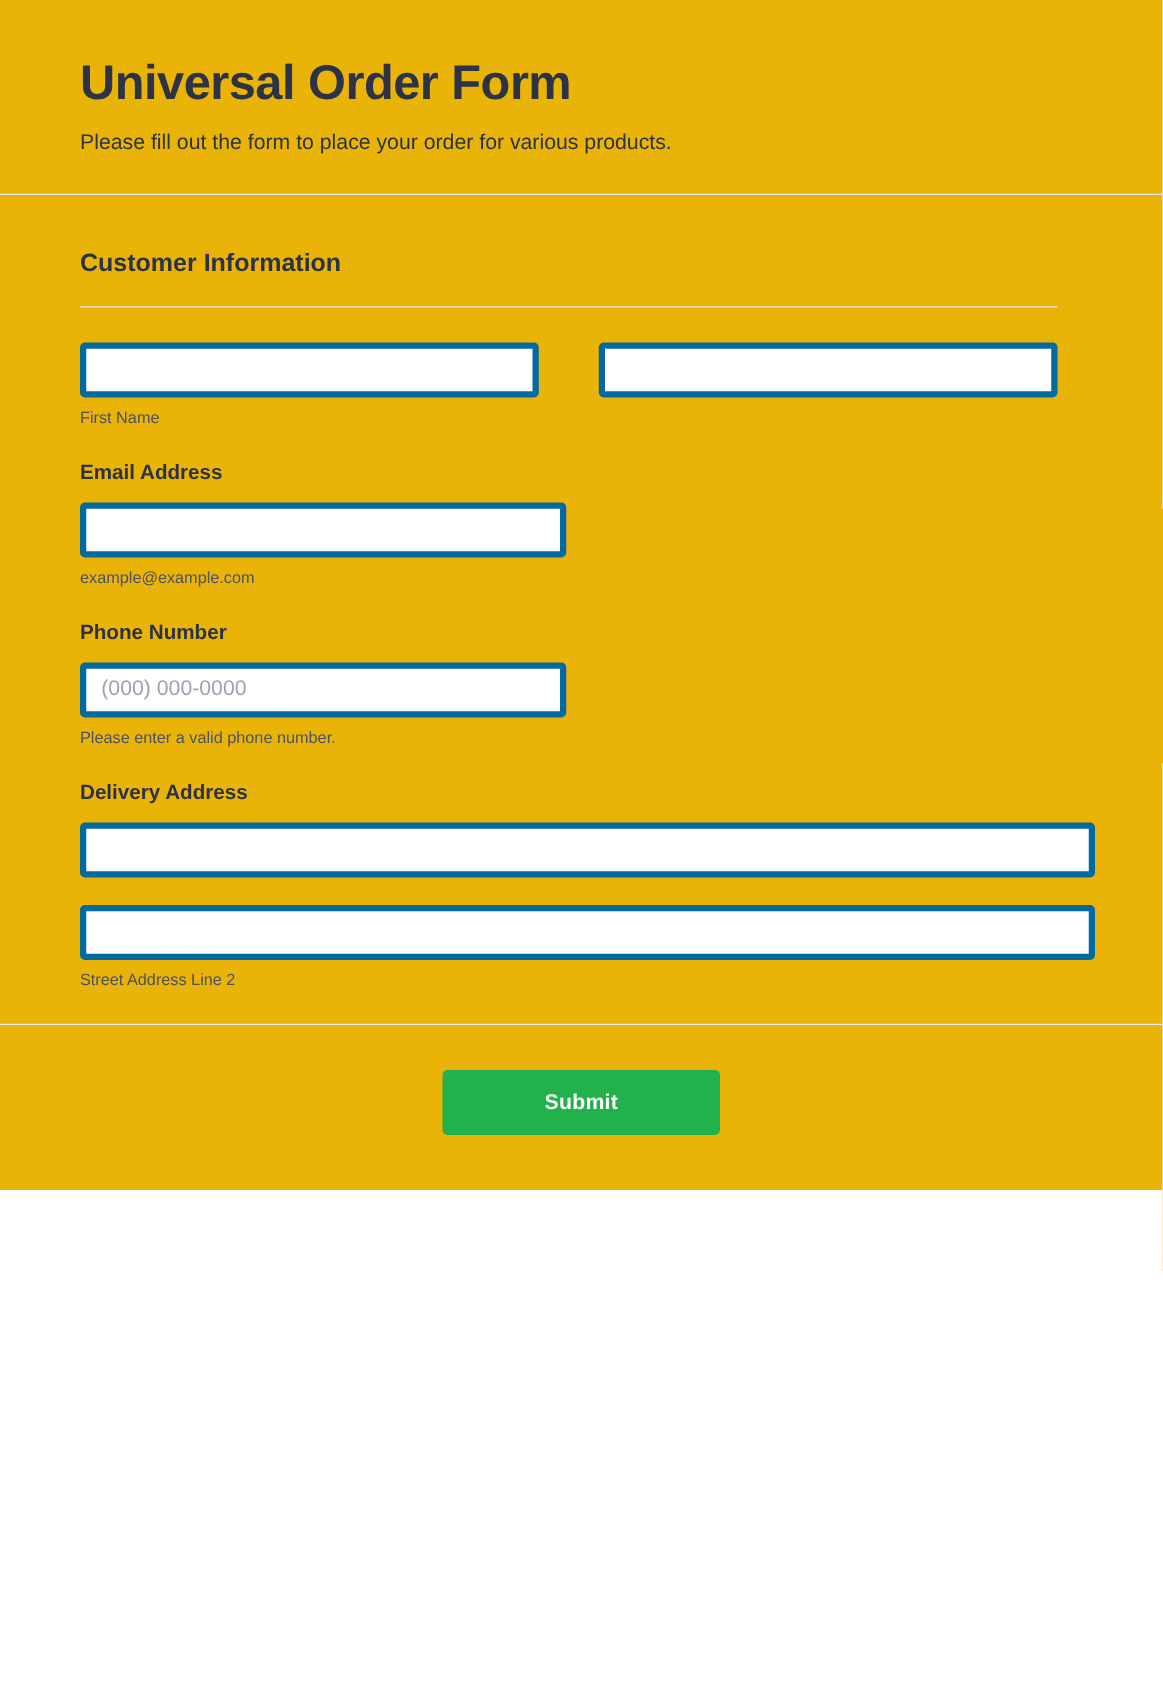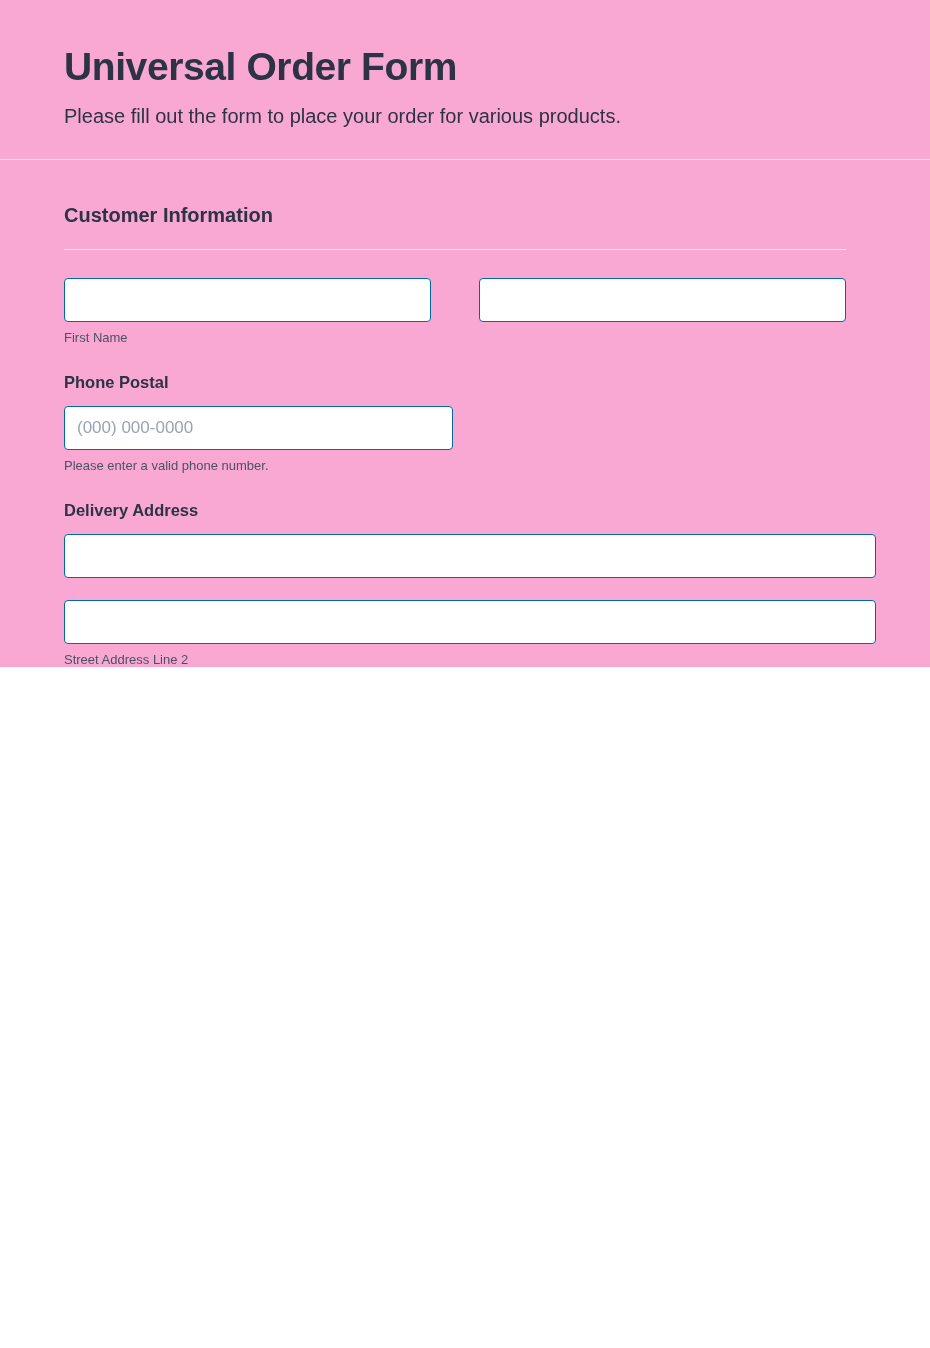--- a/index.html
+++ b/index.html
@@ -11,38 +11,38 @@
   body {
     width: 930px;
     height: 1348px;
     font-family: "Liberation Sans", sans-serif;
     color: #2c3345;
     overflow: hidden;
   }
   .form-wrap {
     width: 930px;
     margin: 0 auto;
-    background: #f9a8d4;
+    background: #eab308;
   }
 
   
   .form-header {
     padding: 46px 64px 30px 64px;
     border-bottom: 1px solid #e6e9ef;
   }
   .form-title {
     font-size: 39px;
     font-weight: bold;
     color: #2c3345;
     margin: 0 0 14px 0;
     letter-spacing: -0.4px;
     line-height: 1.1;
   }
   .form-subtitle {
-    font-size: 20px;
+    font-size: 17px;
     color: #2c3345;
     margin: 0;
     font-weight: 400;
     line-height: 1.3;
   }
 
   
   .form-body {
     padding: 44px 84px 0 64px;
   }
@@ -78,21 +78,21 @@
 
   .text-input {
     display: block;
     width: 100%;
     height: 44px;
     padding: 8px 12px;
     font-size: 15px;
     font-family: "Liberation Sans", sans-serif;
     color: #2c3345;
     background: #ffffff;
-    border: 1px solid #0369a1;
+    border: 5px solid #0369a1;
     border-radius: 4px;
     outline: none;
   }
   .text-input::placeholder {
     color: #9aa3b2;
     font-size: 17px;
   }
 
   .row {
     display: flex;
@@ -147,23 +147,30 @@
         <div class="col-name">
           <input class="text-input" type="text" value="" style="">
           <span class="sub-label">First Name</span>
         </div>
         <div class="col-name">
           <input class="text-input" type="text" value="" style="">
         </div>
       </div>
     </div>
 
+    <div class="field-block">
+      <label class="field-label">Email Address</label>
+      <div class="w-short">
+        <input class="text-input" type="text" value="" style="">
+        <span class="sub-label">example@example.com</span>
+      </div>
+    </div>
 
     <div class="field-block">
-      <label class="field-label">Phone Postal</label>
+      <label class="field-label">Phone Number</label>
       <div class="w-short">
         <input class="text-input" type="text" placeholder="(000) 000-0000" style="">
         <span class="sub-label">Please enter a valid phone number.</span>
       </div>
     </div>
 
     <div class="field-block">
       <label class="field-label">Delivery Address</label>
 
       <div class="col-full addr-line">
@@ -172,14 +179,17 @@
 
       <div class="col-full addr-line">
         <input class="text-input" type="text" value="" style="">
         <span class="sub-label">Street Address Line 2</span>
       </div>
 
     </div>
 
   </div>
 
+  <div class="form-footer">
+    <button class="submit-button" type="button">Submit</button>
+  </div>
 
 </div>
 
 </body></html>

